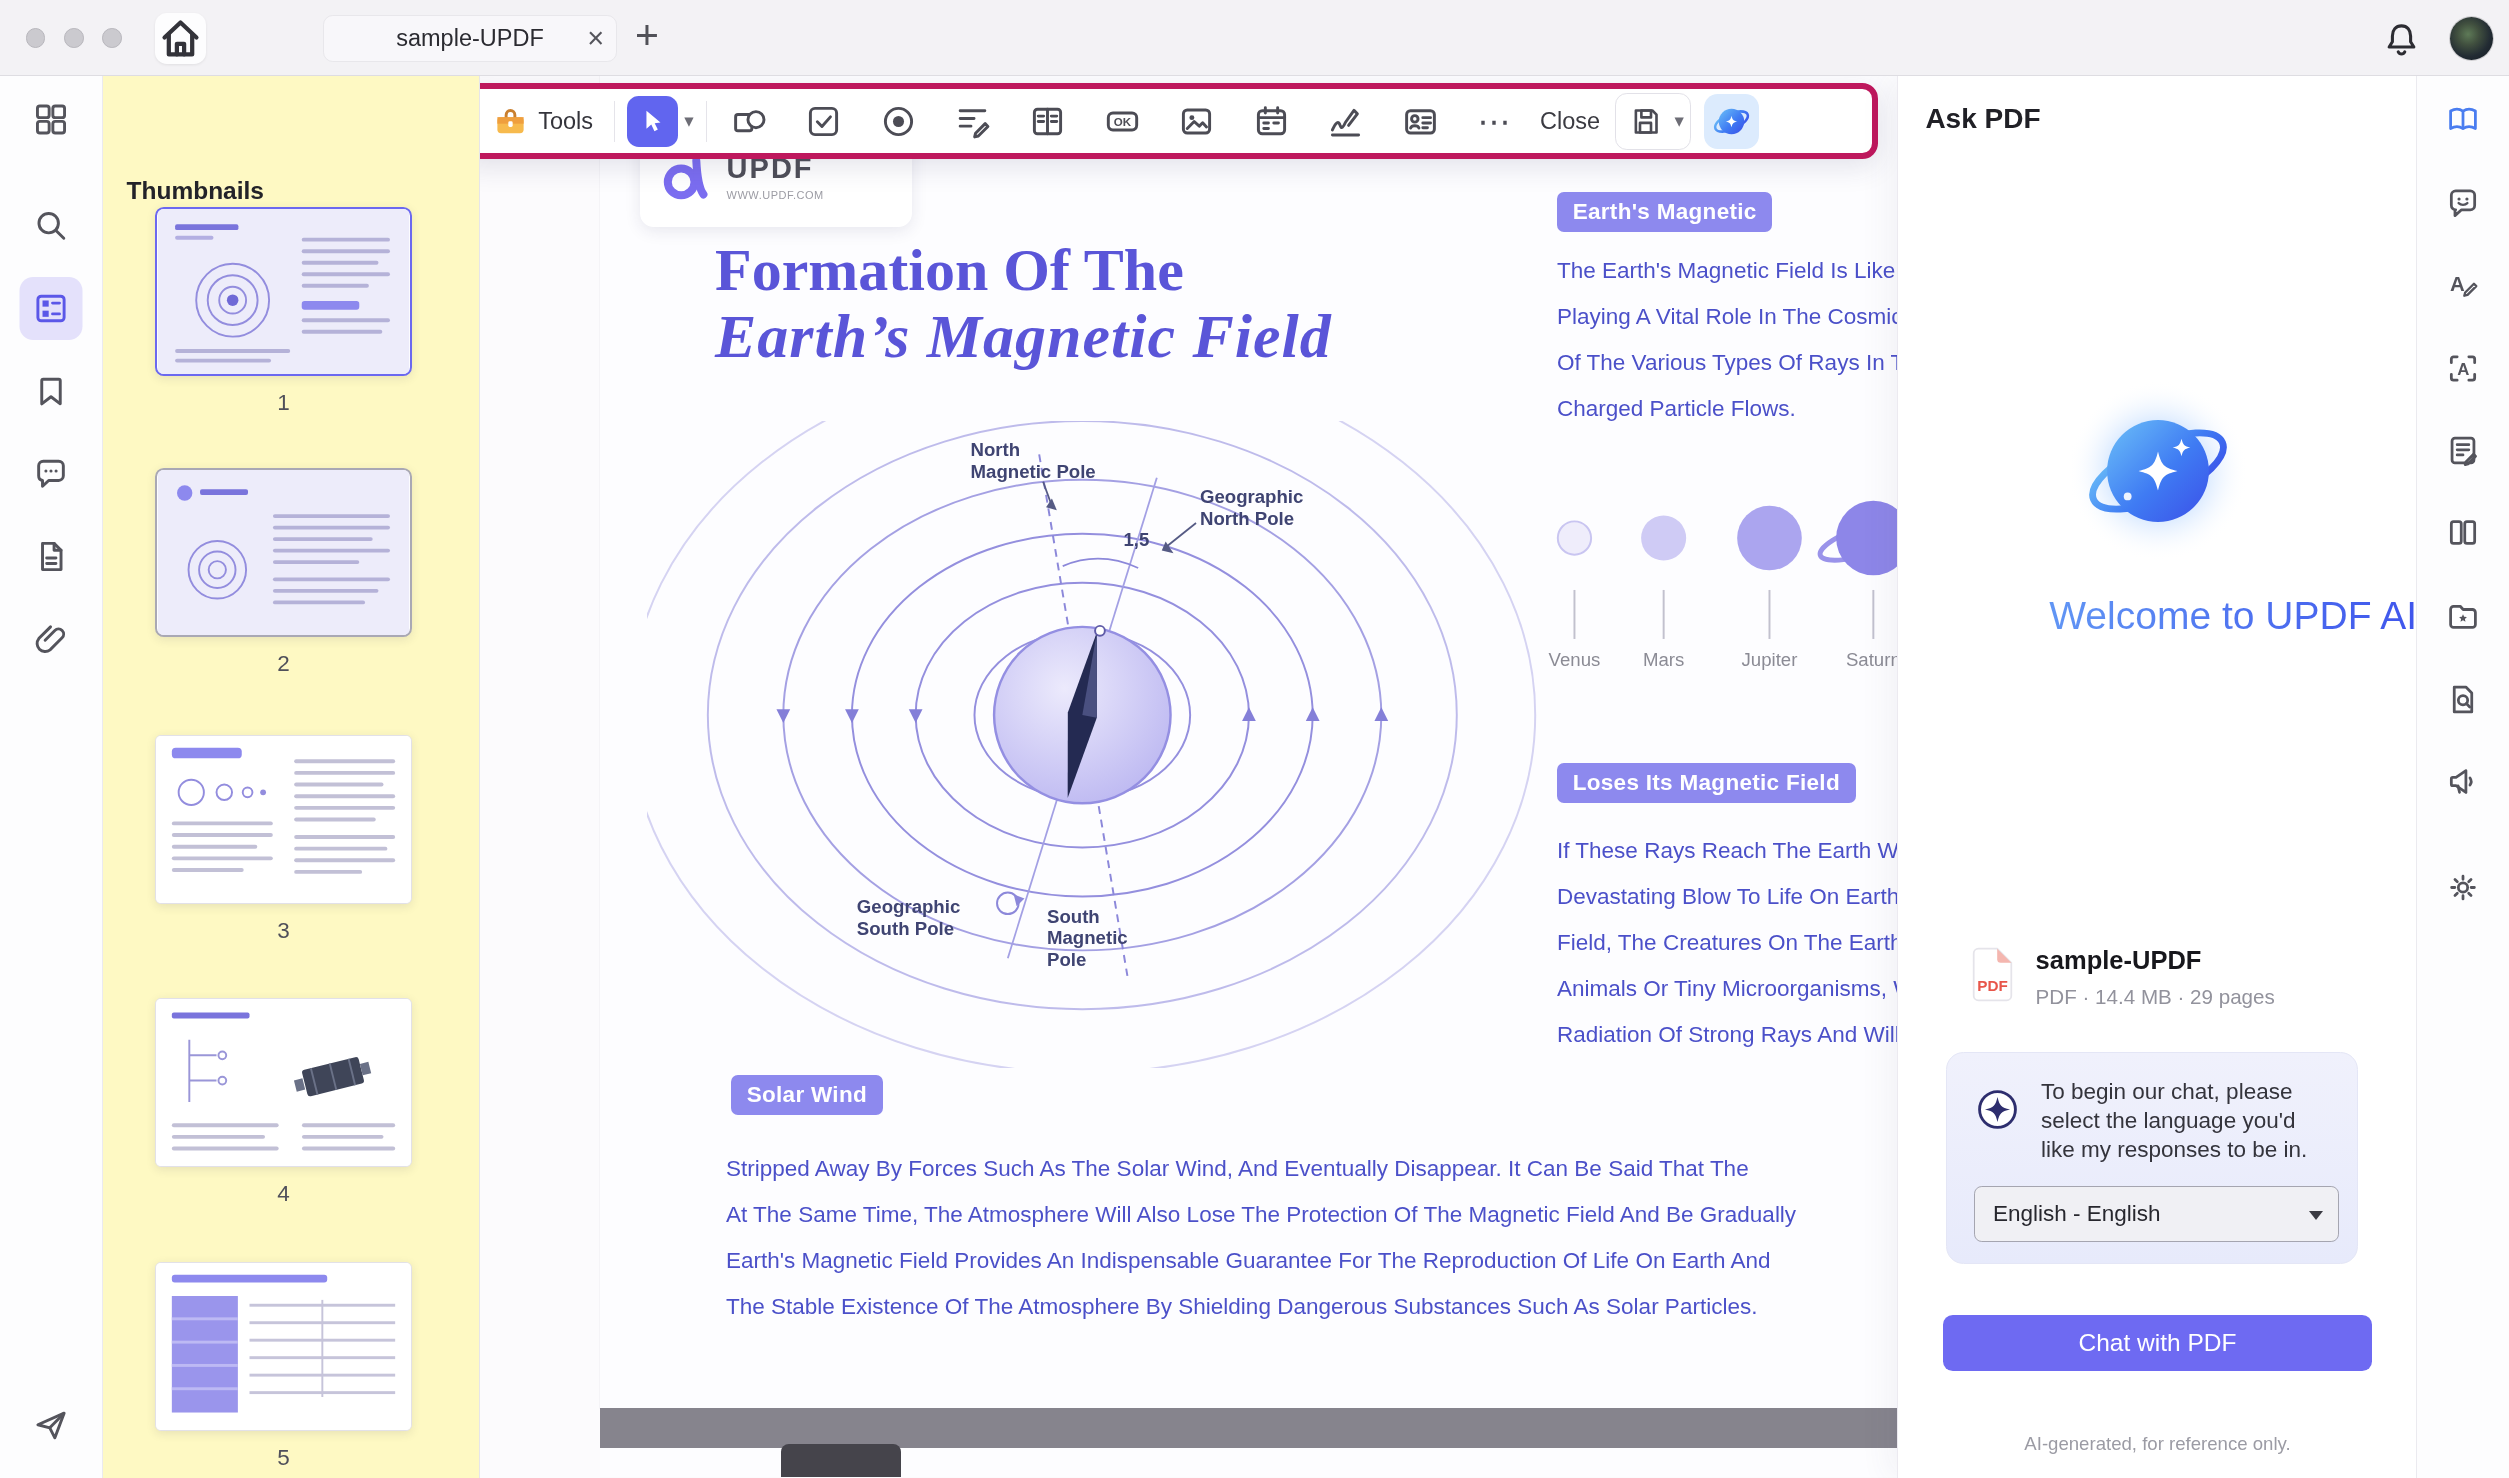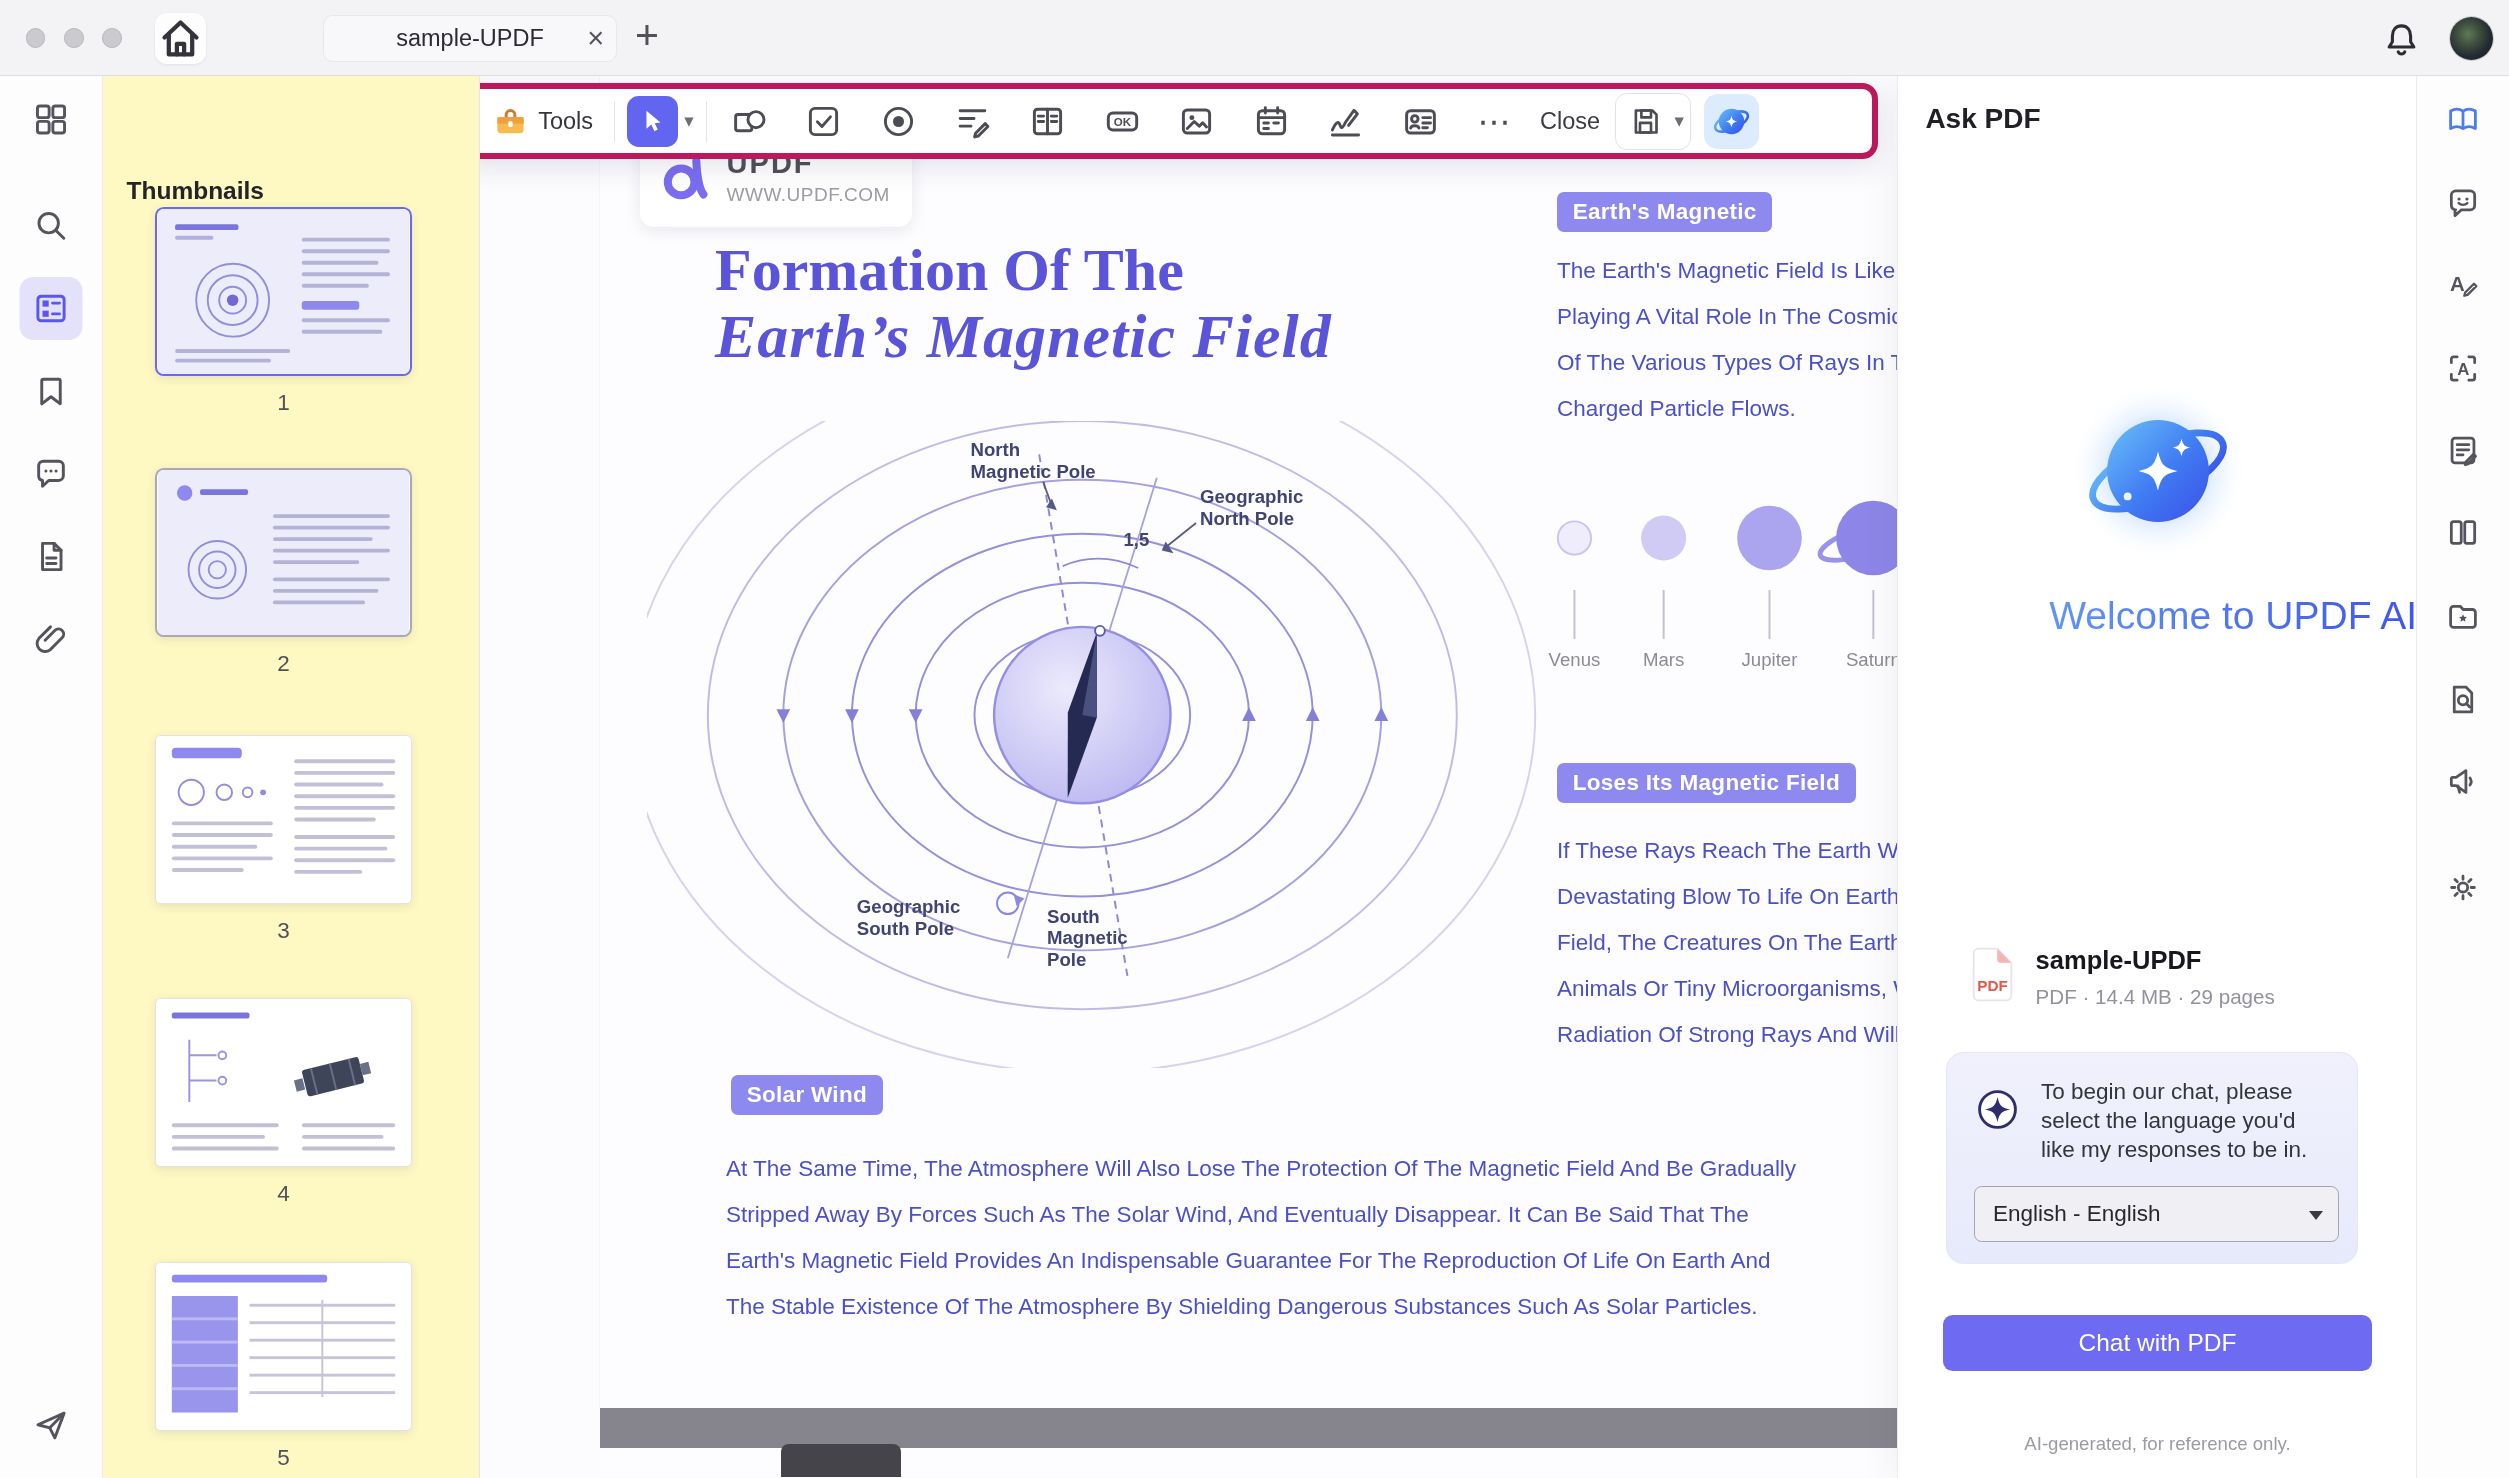--- a/index.html
+++ b/index.html
@@ -39,21 +39,21 @@
   #thumb-2 .thumb-card{border:2px solid #a9a8b4;border-radius:8.8px;}
 
   
   #doc{position:absolute;left:480px;top:76px;width:2029px;height:1402px;background:#fcfbfd;z-index:1;overflow:hidden;}
   #page1{position:absolute;left:120px;top:0;width:1372px;height:1332px;background:#fdfdff;box-shadow:0 0 0 1px rgba(30,30,60,.03);}
   #page-gap{position:absolute;left:120px;top:1332px;width:1372px;height:40px;background:#86848d;}
   #page2{position:absolute;left:120px;top:1372px;width:1372px;height:29px;background:#fdfdff;}
   #page-pill{position:absolute;left:301px;top:1368px;width:120px;height:33px;background:#45444b;border-radius:7.8px 7.8px 0 0;}
   #watermark{position:absolute;left:160px;top:52px;width:272px;height:99px;background:#fff;border-radius:13.7px;box-shadow:0 3.9px 15.7px rgba(40,40,90,.10);display:flex;align-items:center;padding:0 17.6px;gap:12px;z-index:2;}
   #wm-brand{font-size:29px;font-weight:bold;color:#4f4f58;letter-spacing:2px;line-height:29px;}
-  #wm-site{font-size:19px;color:#9c9ca4;letter-spacing:0.5px;margin-top:6px;}
+  #wm-site{font-size:11px;color:#9c9ca4;letter-spacing:0.5px;margin-top:6px;}
   #doc-title-1{position:absolute;left:235px;top:131px;font-family:"Liberation Serif",serif;font-weight:700;font-size:60px;color:#5a55d8;margin-top:29px;}
   #doc-title-2{position:absolute;left:235px;top:225px;font-family:"Liberation Serif",serif;font-style:italic;font-weight:600;font-size:62px;color:#5a55d8;letter-spacing:1px;}
   .badge{position:absolute;display:inline-block;padding:6.9px 15.7px;background:#8d89ee;color:#fff;font-size:22.5px;font-weight:bold;border-radius:6.9px;letter-spacing:0.3px;white-space:nowrap;}
   #badge-earth{left:1077px;top:116px;}
   #badge-loses{left:1077px;top:687px;}
   #badge-solar{left:251px;top:999px;}
   .doc-lines{position:absolute;font-size:22.5px;color:#4b50c9;line-height:46px;white-space:nowrap;}
   #mag-lines{left:1077px;top:172px;}
   #loses-lines{left:1077px;top:752px;}
   #solar-lines{left:246px;top:1070px;}
@@ -458,22 +458,22 @@
   <div class="doc-lines" id="loses-lines">
     <div>If These Rays Reach The Earth Wit</div>
     <div>Devastating Blow To Life On Earth.</div>
     <div>Field, The Creatures On The Earth's</div>
     <div>Animals Or Tiny Microorganisms, W</div>
     <div>Radiation Of Strong Rays And Will C</div>
   </div>
 
   <div class="badge" id="badge-solar">Solar Wind</div>
   <div class="doc-lines" id="solar-lines">
+    <div>Stripped Away By Forces Such As The Solar Wind, And Eventually Disappear. It Can Be Said That The</div>
     <div>At The Same Time, The Atmosphere Will Also Lose The Protection Of The Magnetic Field And Be Gradually</div>
-    <div>Stripped Away By Forces Such As The Solar Wind, And Eventually Disappear. It Can Be Said That The</div>
     <div>Earth's Magnetic Field Provides An Indispensable Guarantee For The Reproduction Of Life On Earth And</div>
     <div>The Stable Existence Of The Atmosphere By Shielding Dangerous Substances Such As Solar Particles.</div>
   </div>
 </div>
 
 <div id="toolbar">
   <button id="tools-btn">
     <svg viewBox="0 0 24 24">
       <rect x="3" y="9" width="18" height="11" rx="2.5" fill="#f7ba4d"></rect>
       <rect x="3" y="9" width="18" height="4.5" fill="#ef9f3e"></rect>

